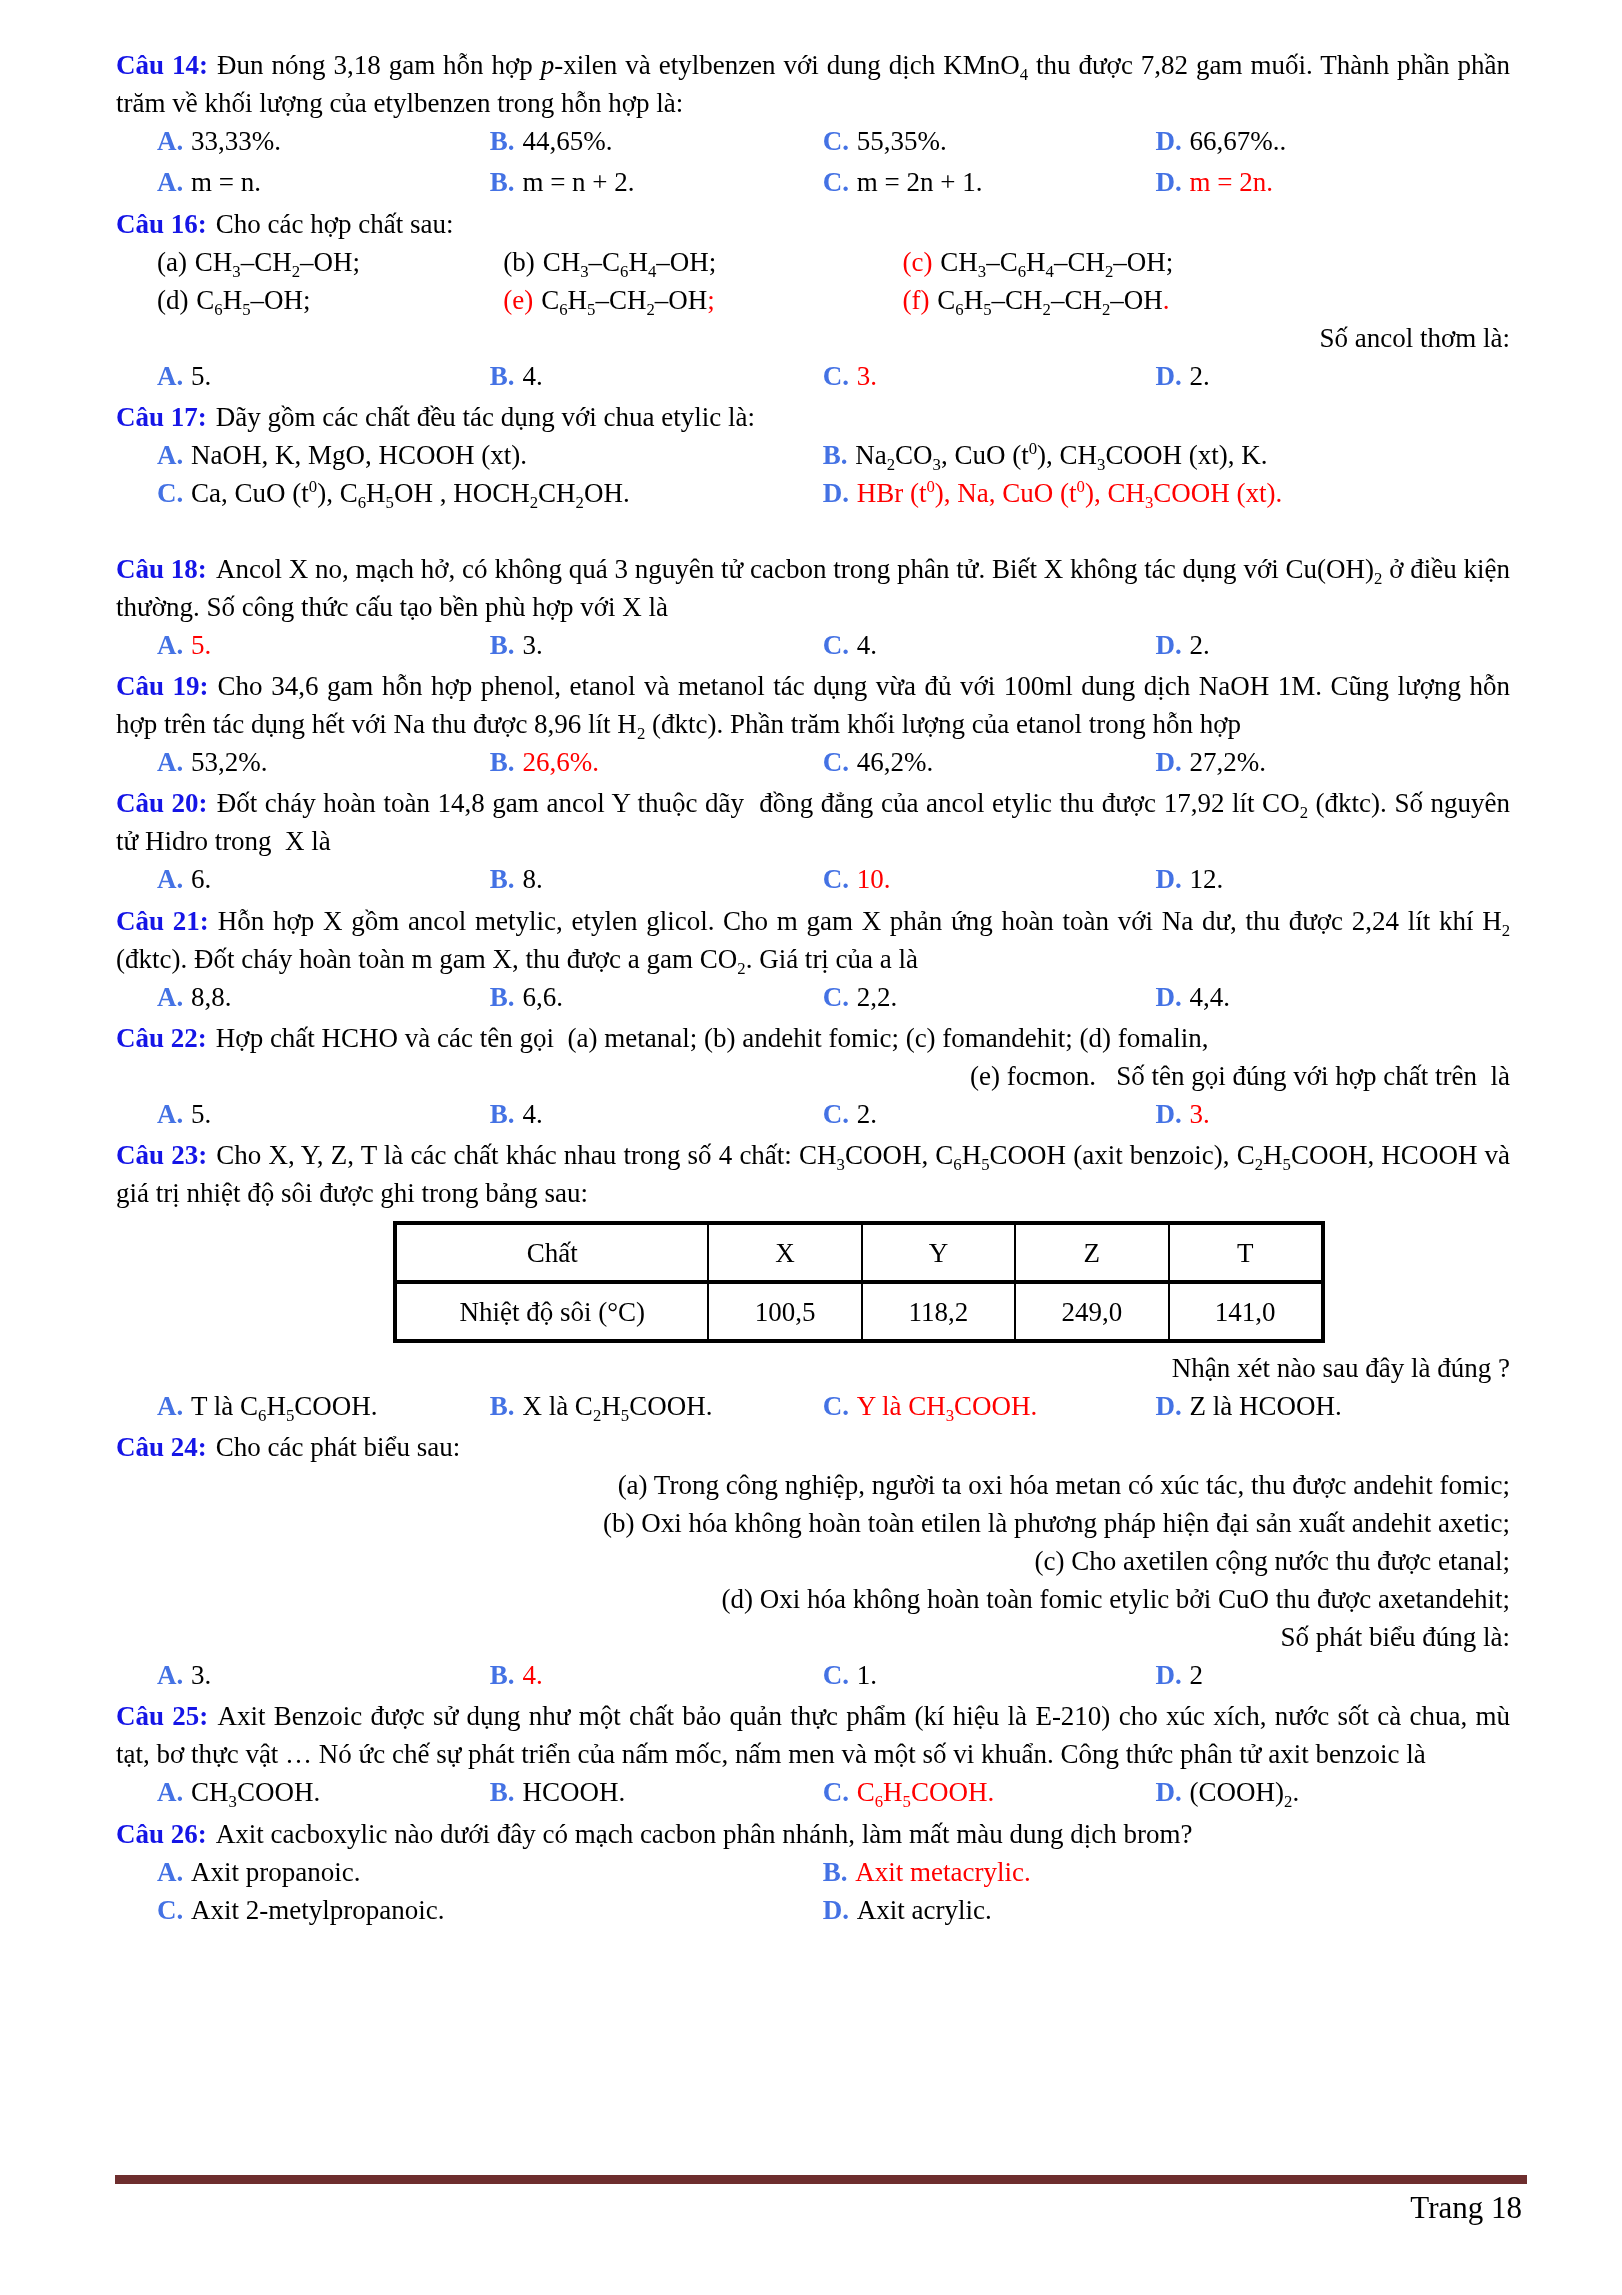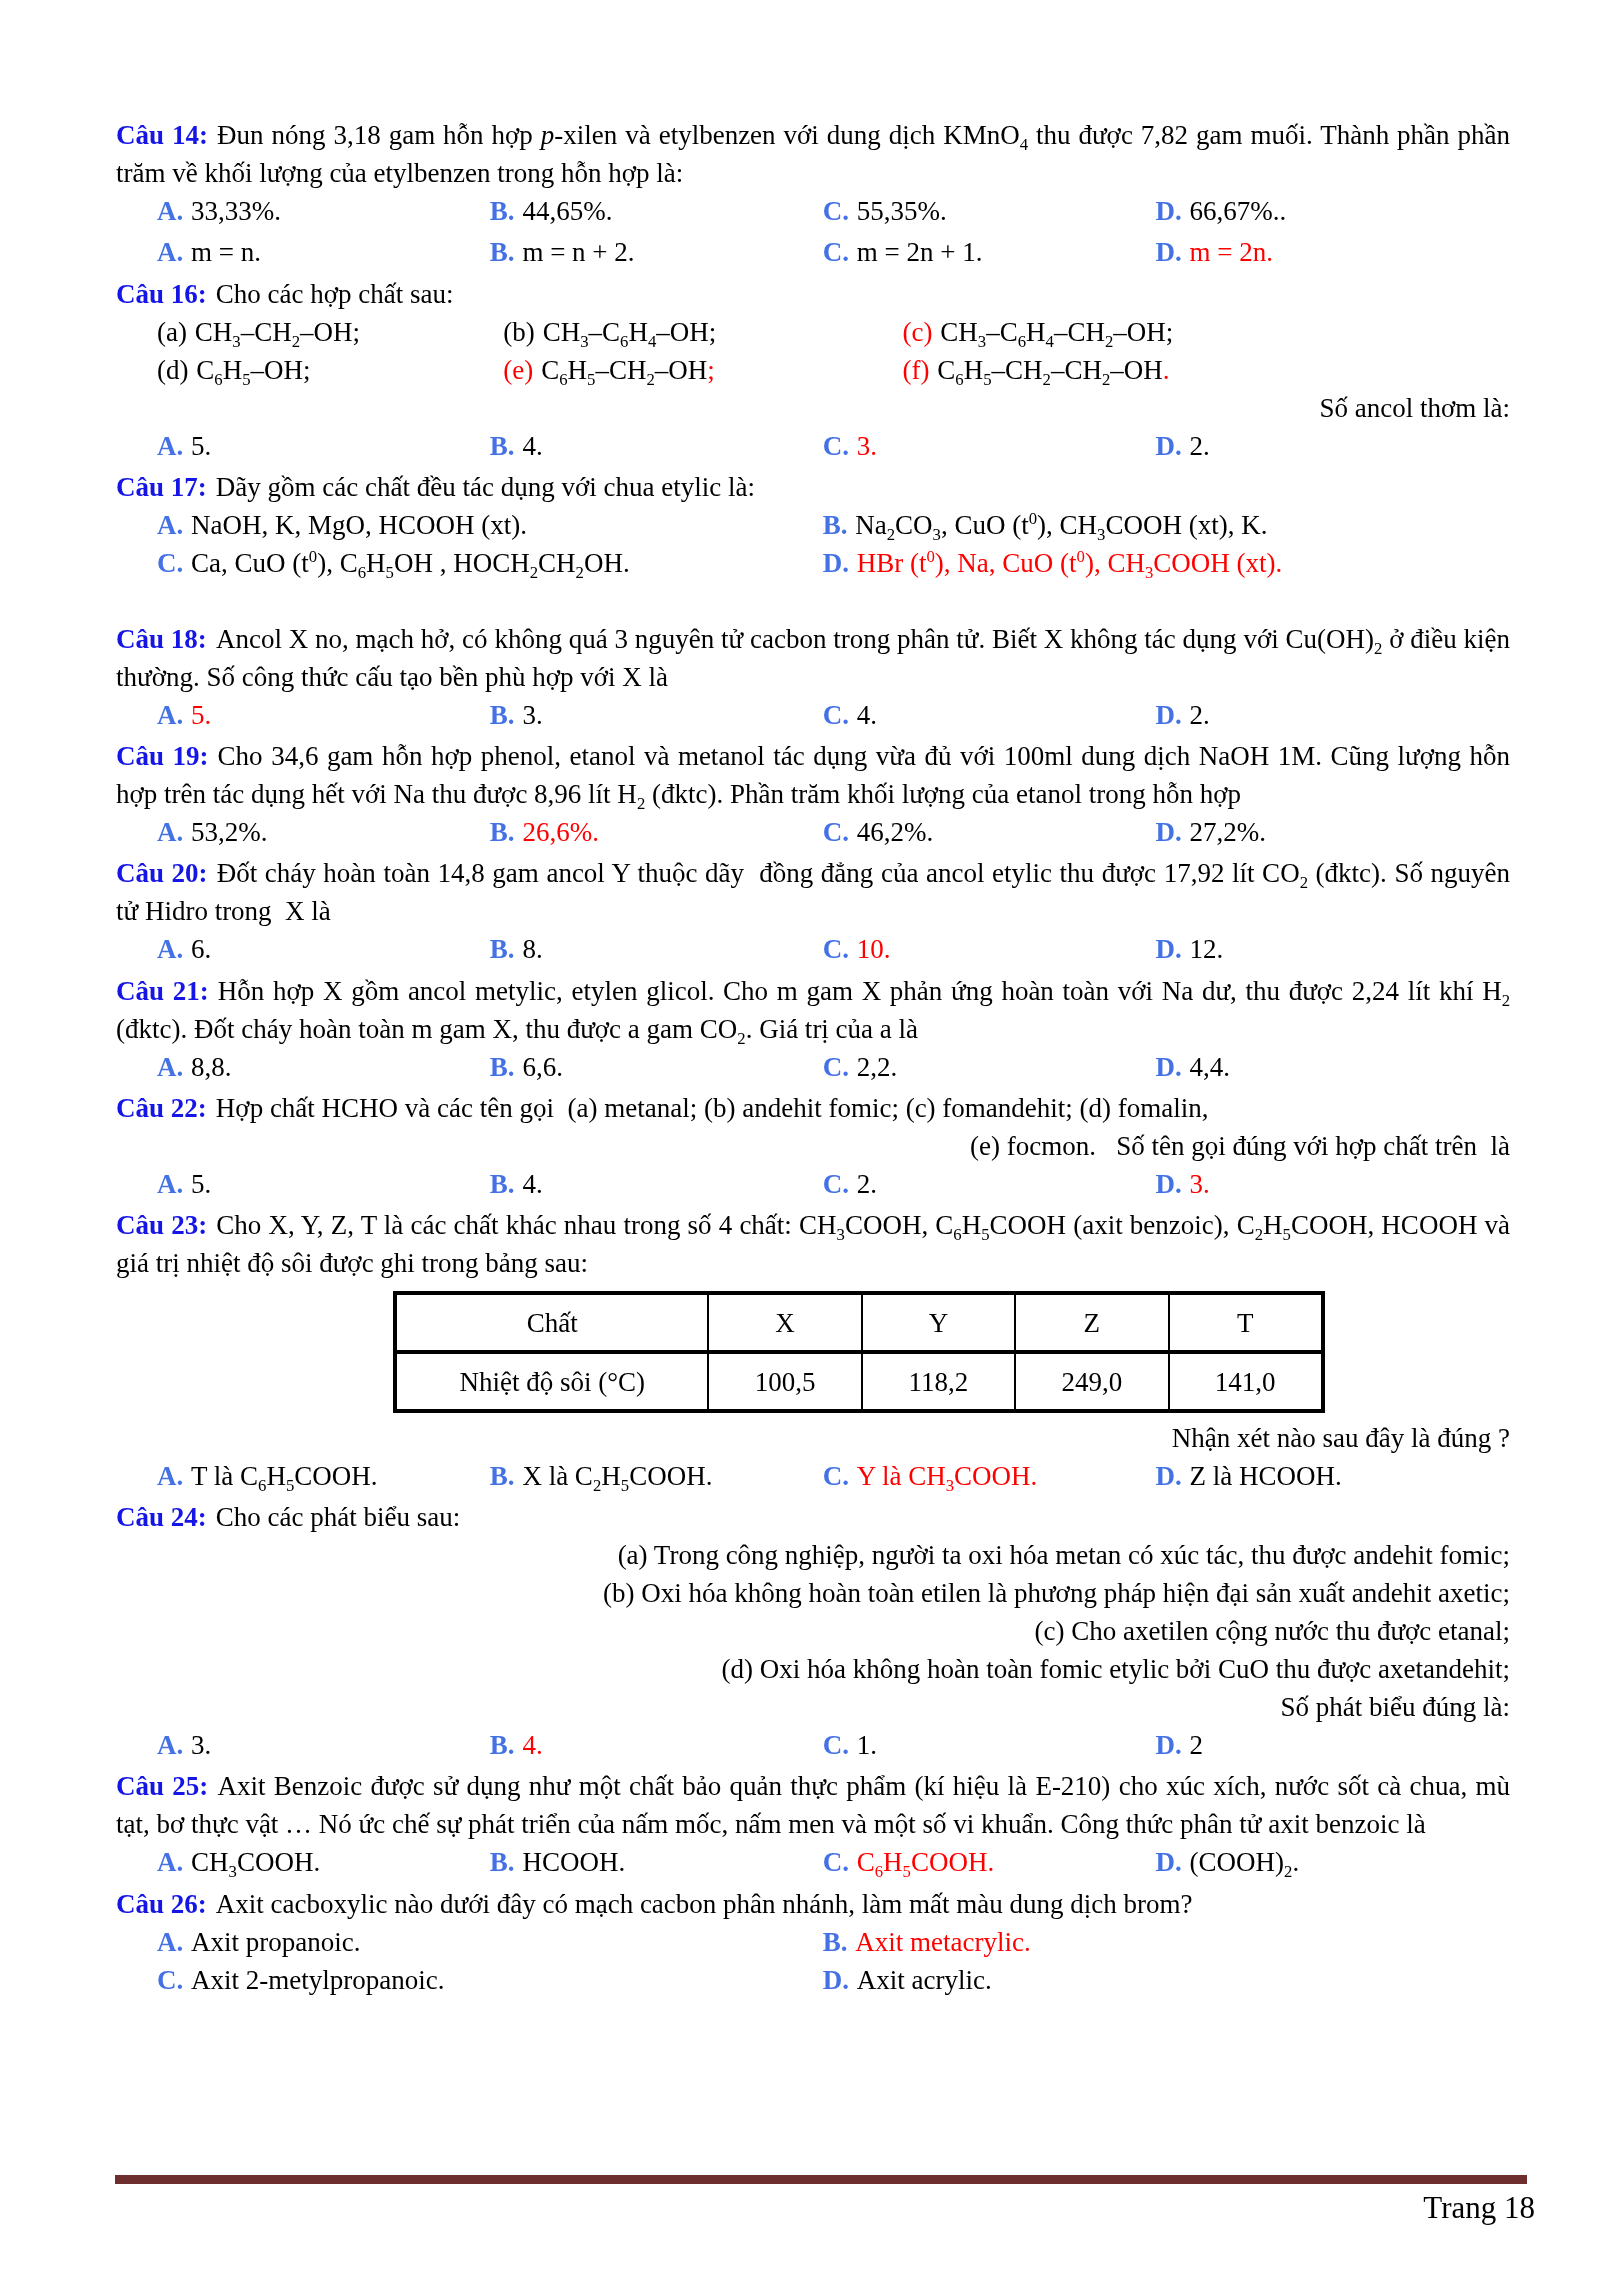--- a/index.html
+++ b/index.html
@@ -1,20 +1,20 @@
 <!DOCTYPE html>
 <html style="--label-blue: #1515e6; --letter-blue: #4472e4; --red: #ff0000; --footer-bar: #6e2e2e;font-size:10.5px"><head>
 <meta charset="utf-8">
 <style>
   html,body { margin:0; padding:0; background:#ffffff; }
   .page {
     position:relative;
     width:1622px; height:2295px;
     box-sizing:border-box;
-    padding:116px 112px 0 116px;
+    padding:46px 112px 0 116px;
     background:#ffffff;
     font-family:"Liberation Serif", serif;
     font-size:27px;
     line-height:38px;
     color:#000000;
     overflow:hidden;
   }
   .q { margin:0 0 3.3px 0; }
   .q18gap { margin-top:38px; }
   .qt { margin:0; text-align:justify; }
@@ -49,21 +49,21 @@
   td.cw0 { width:300px; }
   td.cwx { width:141px; }
   .footer-bar {
     position:absolute;
     left:115px; top:2175px;
     width:1412px; height:8.5px;
     background:var(--footer-bar,#6e2e2e);
   }
   .page-num {
     position:absolute;
-    top:2189px; right:87px;
+    top:2189px; right:100px;
     font-size:31px; line-height:38px;
     color:#000;
   }
 </style>
 </head>
 <body>
 
 <div class="page">
 
   <section class="q">

